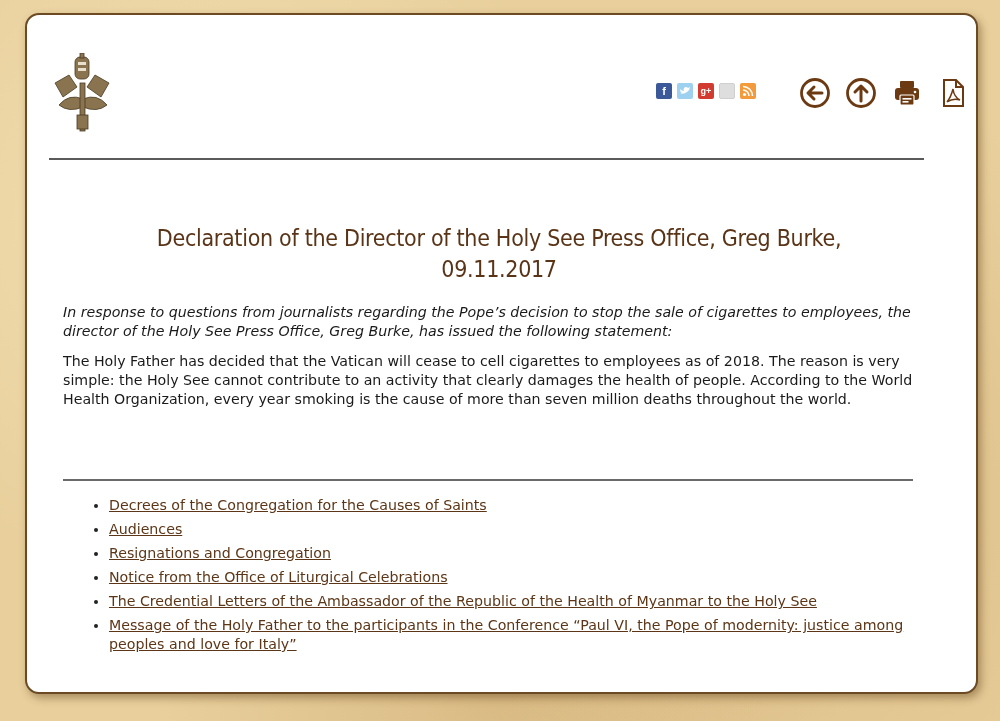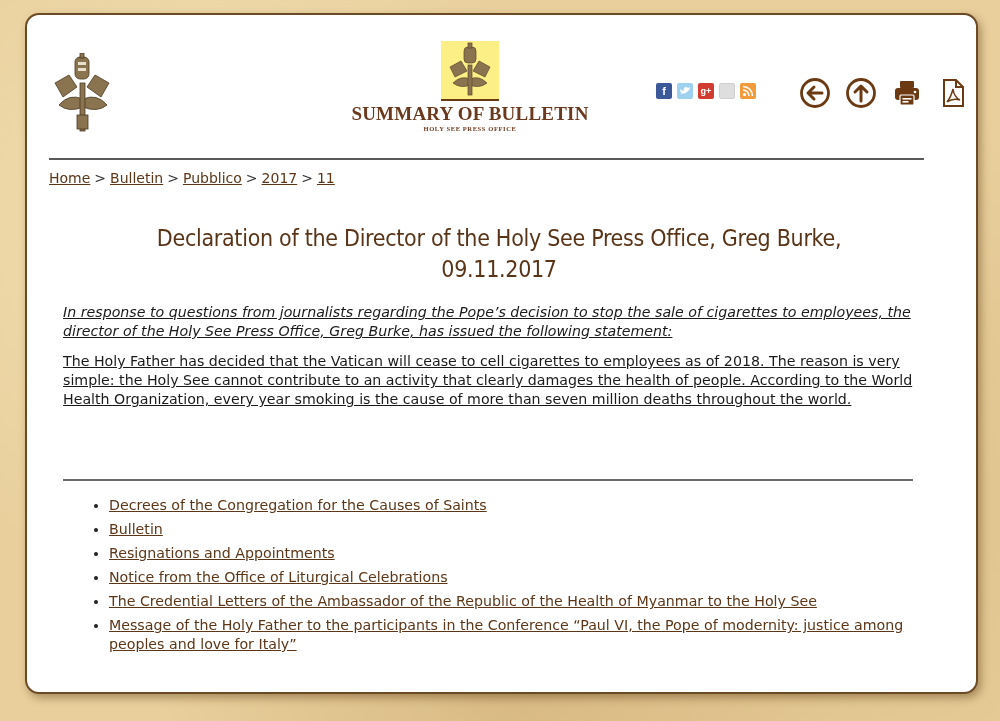--- a/index.html
+++ b/index.html
@@ -33,21 +33,21 @@
   .s-em { background: #dedede; border: 1px solid #cfcfcf; box-sizing: border-box; }
   .s-rss { background: #f39a3a; }
   .tools { position: absolute; left: 772px; top: 62px; display: flex; gap: 14px; align-items: center; }
   .tool { width: 32px; height: 32px; display: inline-block; }
   .rule-top { position: absolute; left: 22px; right: 52px; top: 143px; height: 2px; background: #5a5a5a; }
   .breadcrumb { position: absolute; left: 22px; top: 155px; font-size: 14px; color: #3a2a1a; }
   .breadcrumb a { color: #5c3617; text-decoration: underline; }
   .breadcrumb .sep { color: #333; margin: 0 4px; }
   .title { position: absolute; left: 60px; width: 800px; top: 196px; text-align: center; font-size: 23px; line-height: 31px; color: #5a3417; font-family: "DejaVu Sans", sans-serif; font-stretch: condensed; letter-spacing: -0.3px; }
   .content { position: absolute; left: 36px; width: 858px; top: 288px; font-size: 14.2px; line-height: 19px; color: #1a1a1a; }
-  .content p { margin: 0 0 11px 0; text-decoration: underline; }
+  .content p { margin: 0 0 11px 0; }
   .content .lead { font-style: italic; }
   .rule-mid { position: absolute; left: 36px; width: 850px; top: 464px; height: 1.5px; background: #6a6a6a; }
   .links { position: absolute; left: 60px; width: 820px; top: 481px; margin: 0; padding: 0 0 0 22px; font-size: 14.2px; line-height: 19px; color: #222; }
   .links li { margin-bottom: 5px; }
   .links a { color: #5c3617; text-decoration: underline; }
 </style>
 </head>
 <body>
 
 <div class="page">
@@ -63,37 +63,20 @@
         <rect x="31" y="30" width="5" height="48"></rect>
         <rect x="28" y="62" width="11" height="14"></rect>
       </g>
       <g fill="#e8e0cc">
           <rect x="29" y="9" width="8" height="3"></rect>
           <rect x="29" y="15" width="8" height="3"></rect>
         </g>
     </svg>
   </div>
 
-  <div class="masthead">
-    <div class="mast-emblem">
-      <svg width="58" height="58" viewBox="0 0 58 58">
-        <g fill="#8a7450" stroke="#5a4628" stroke-width="0.7">
-          <rect x="23" y="6" width="12" height="16" rx="4"></rect>
-          <rect x="27" y="2" width="4" height="5"></rect>
-          <path d="M9 26 L20 20 L26 30 L14 36 Z"></path>
-          <path d="M49 26 L38 20 L32 30 L44 36 Z"></path>
-          <path d="M12 42 Q20 34 29 38 Q38 34 46 42 Q38 48 29 44 Q20 48 12 42 Z"></path>
-          <rect x="27" y="24" width="4" height="30"></rect>
-        </g>
-      </svg>
-      <div class="bar"></div>
-    </div>
-    <div class="mast-title">SUMMARY OF BULLETIN</div>
-    <div class="mast-sub">HOLY SEE PRESS OFFICE</div>
-  </div>
 
   <div class="social">
     <span class="s-fb">f</span>
     <span class="s-tw">
       <svg width="16" height="16" viewBox="0 0 16 16">
           <path d="M3 10 Q6 12 10 9 Q13 7 13 4 L11 5 Q9 3 7 5 Q6 7 7 8 Q5 8 3 6 Q3 9 5 10 Z" fill="#fff"></path>
         </svg>
     </span>
     <span class="s-gp">g+</span>
     <span class="s-em"></span>
@@ -133,35 +116,32 @@
       <svg width="32" height="32" viewBox="0 0 32 32">
           <path d="M7 3 H19 L26 10 V29 H7 Z" fill="none" stroke="#6b3a12" stroke-width="2"></path>
           <path d="M19 3 V10 H26" fill="none" stroke="#6b3a12" stroke-width="2"></path>
           <path d="M10 25 Q14 20 16 12 Q17 20 23 23 Q16 21 10 25 Z" fill="none" stroke="#6b3a12" stroke-width="1.5"></path>
         </svg>
     </span>
   </div>
 
   <div class="rule-top"></div>
 
-  <div class="breadcrumb">
-    <a href="#">Home</a><span class="sep">&gt;</span><a href="#">Bulletin</a><span class="sep">&gt;</span><a href="#">Pubblico</a><span class="sep">&gt;</span><a href="#">2017</a><span class="sep">&gt;</span><a href="#">11</a>
-  </div>
 
   <h1 class="title" style="margin:12px;font-weight:normal;">Declaration of the Director of the Holy See Press Office, Greg Burke, 09.11.2017</h1>
 
   <div class="content">
     <p class="lead">In response to questions from journalists regarding the Pope’s decision to stop the sale of cigarettes to employees, the director of the Holy See Press Office, Greg Burke, has issued the following statement:</p>
     <p>The Holy Father has decided that the Vatican will cease to cell cigarettes to employees as of 2018. The reason is very simple: the Holy See cannot contribute to an activity that clearly damages the health of people. According to the World Health Organization, every year smoking is the cause of more than seven million deaths throughout the world.</p>
   </div>
 
   <div class="rule-mid"></div>
 
   <ul class="links">
     <li><a href="#">Decrees of the Congregation for the Causes of Saints</a></li>
-    <li><a href="#">Bulletin</a></li>
-    <li><a href="#">Resignations and Appointments</a></li>
+    <li><a href="#">Audiences</a></li>
+    <li><a href="#">Resignations and Congregation</a></li>
     <li><a href="#">Notice from the Office of Liturgical Celebrations</a></li>
     <li><a href="#">The Credential Letters of the Ambassador of the Republic of the Health of Myanmar to the Holy See</a></li>
     <li><a href="#">Message of the Holy Father to the participants in the Conference “Paul VI, the Pope of modernity: justice among peoples and love for Italy”</a></li>
   </ul>
 
 </div>
 
 </body></html>

